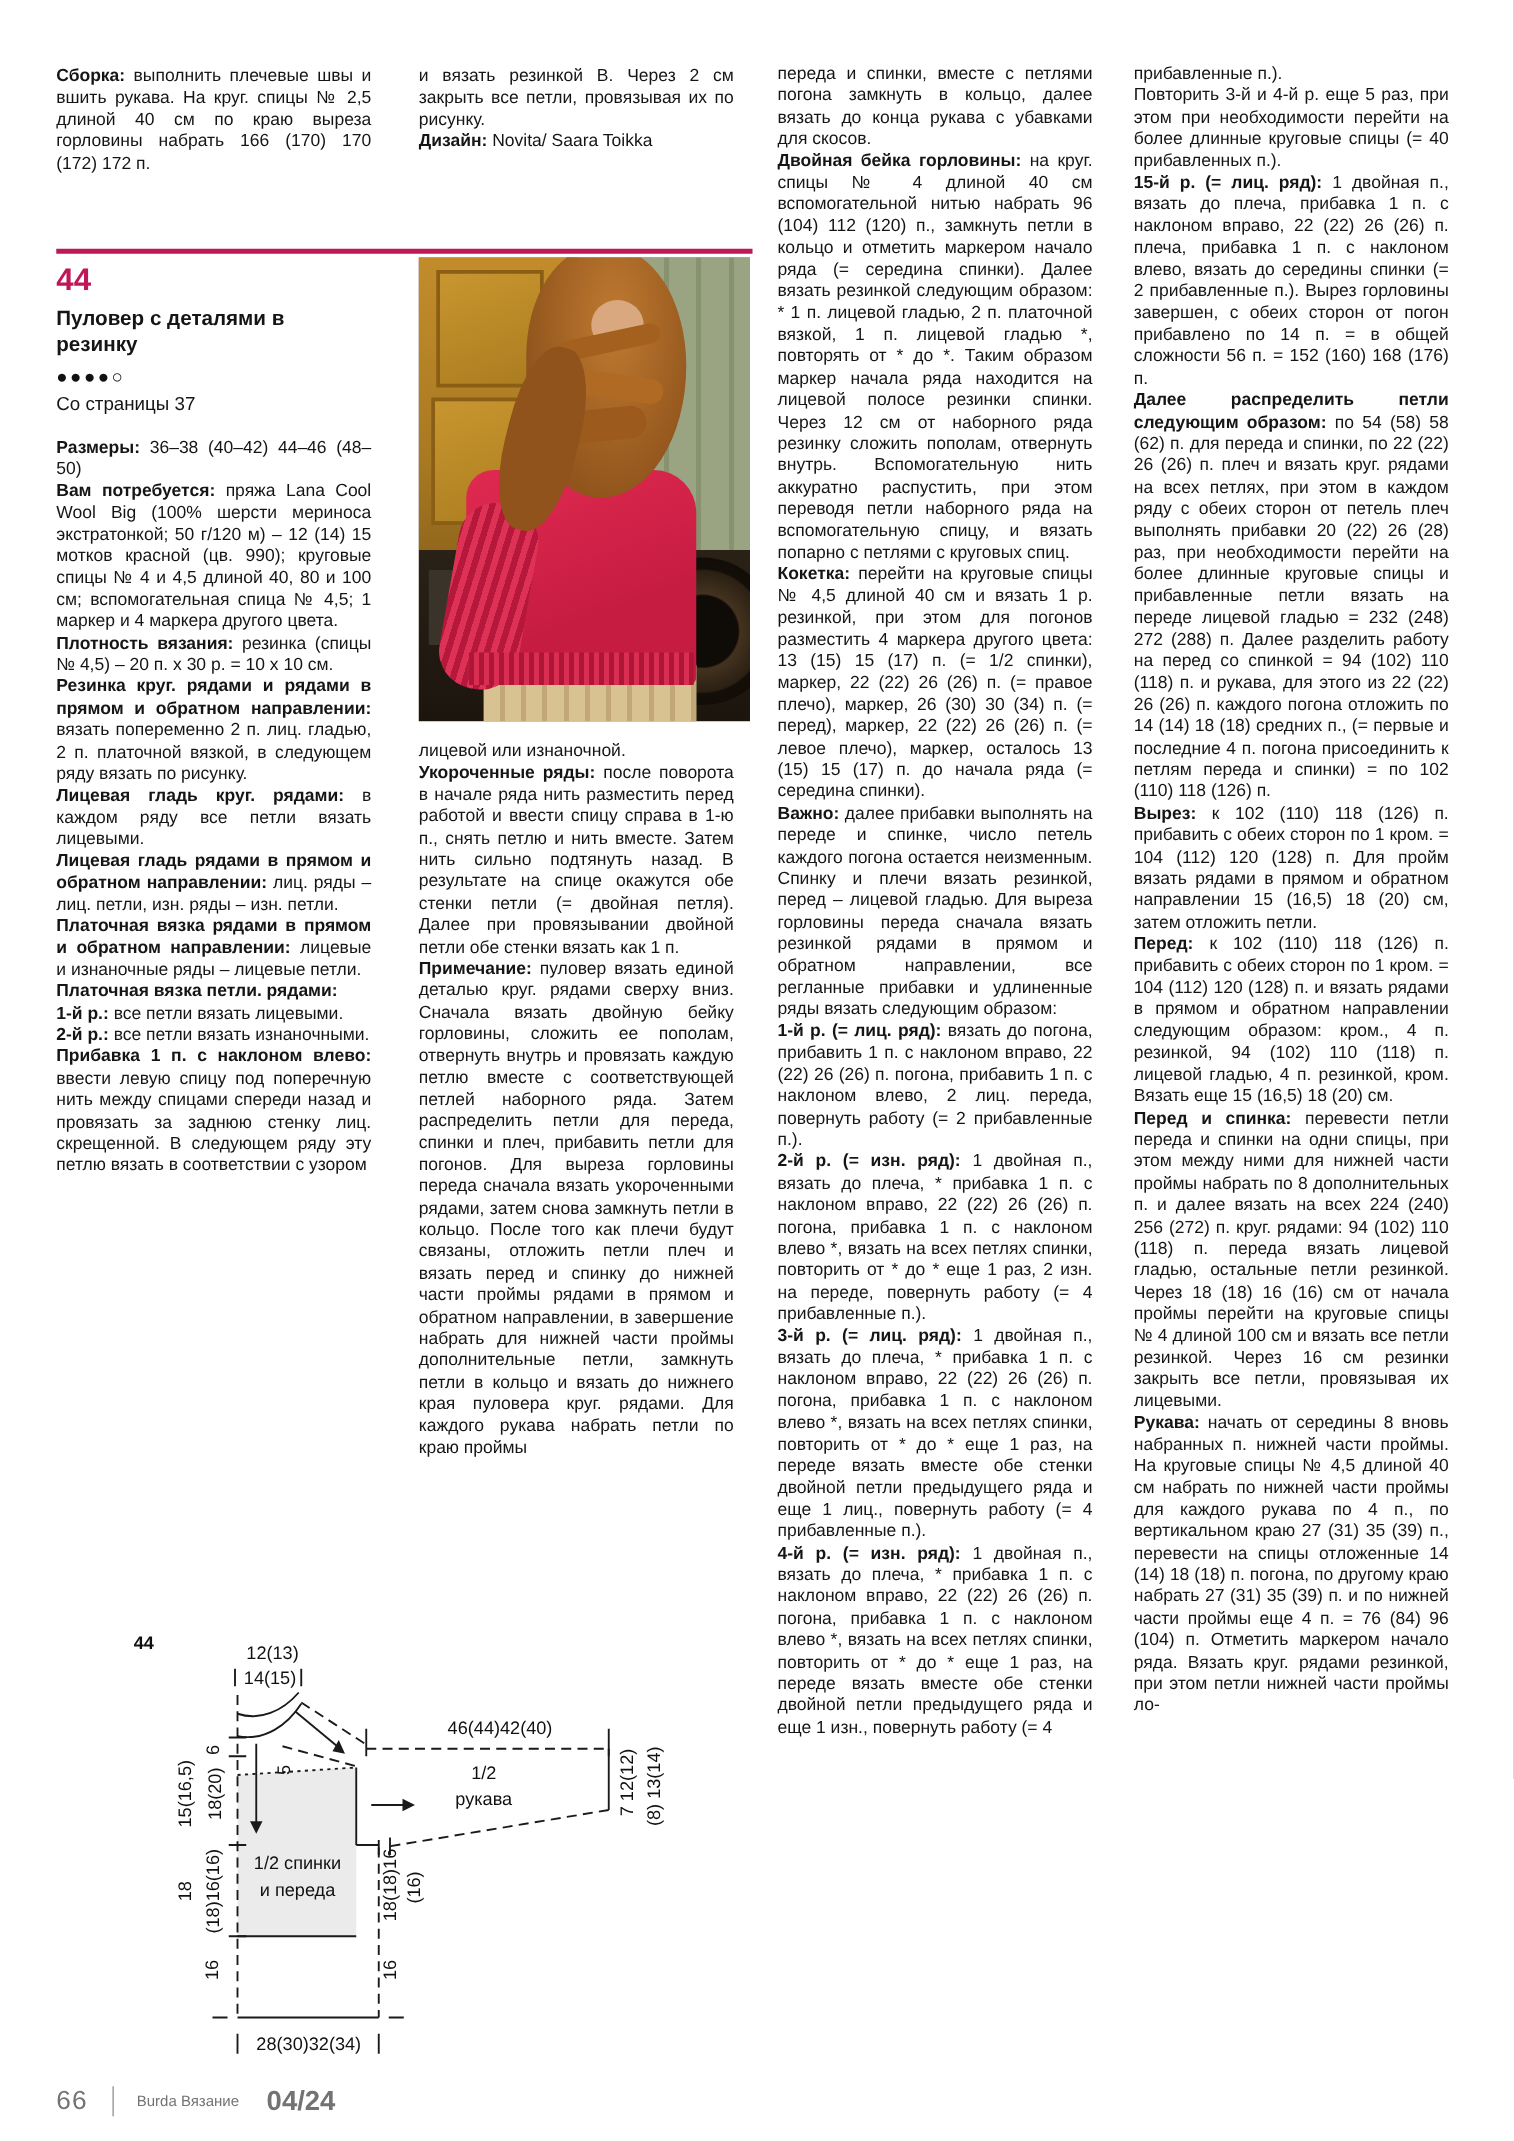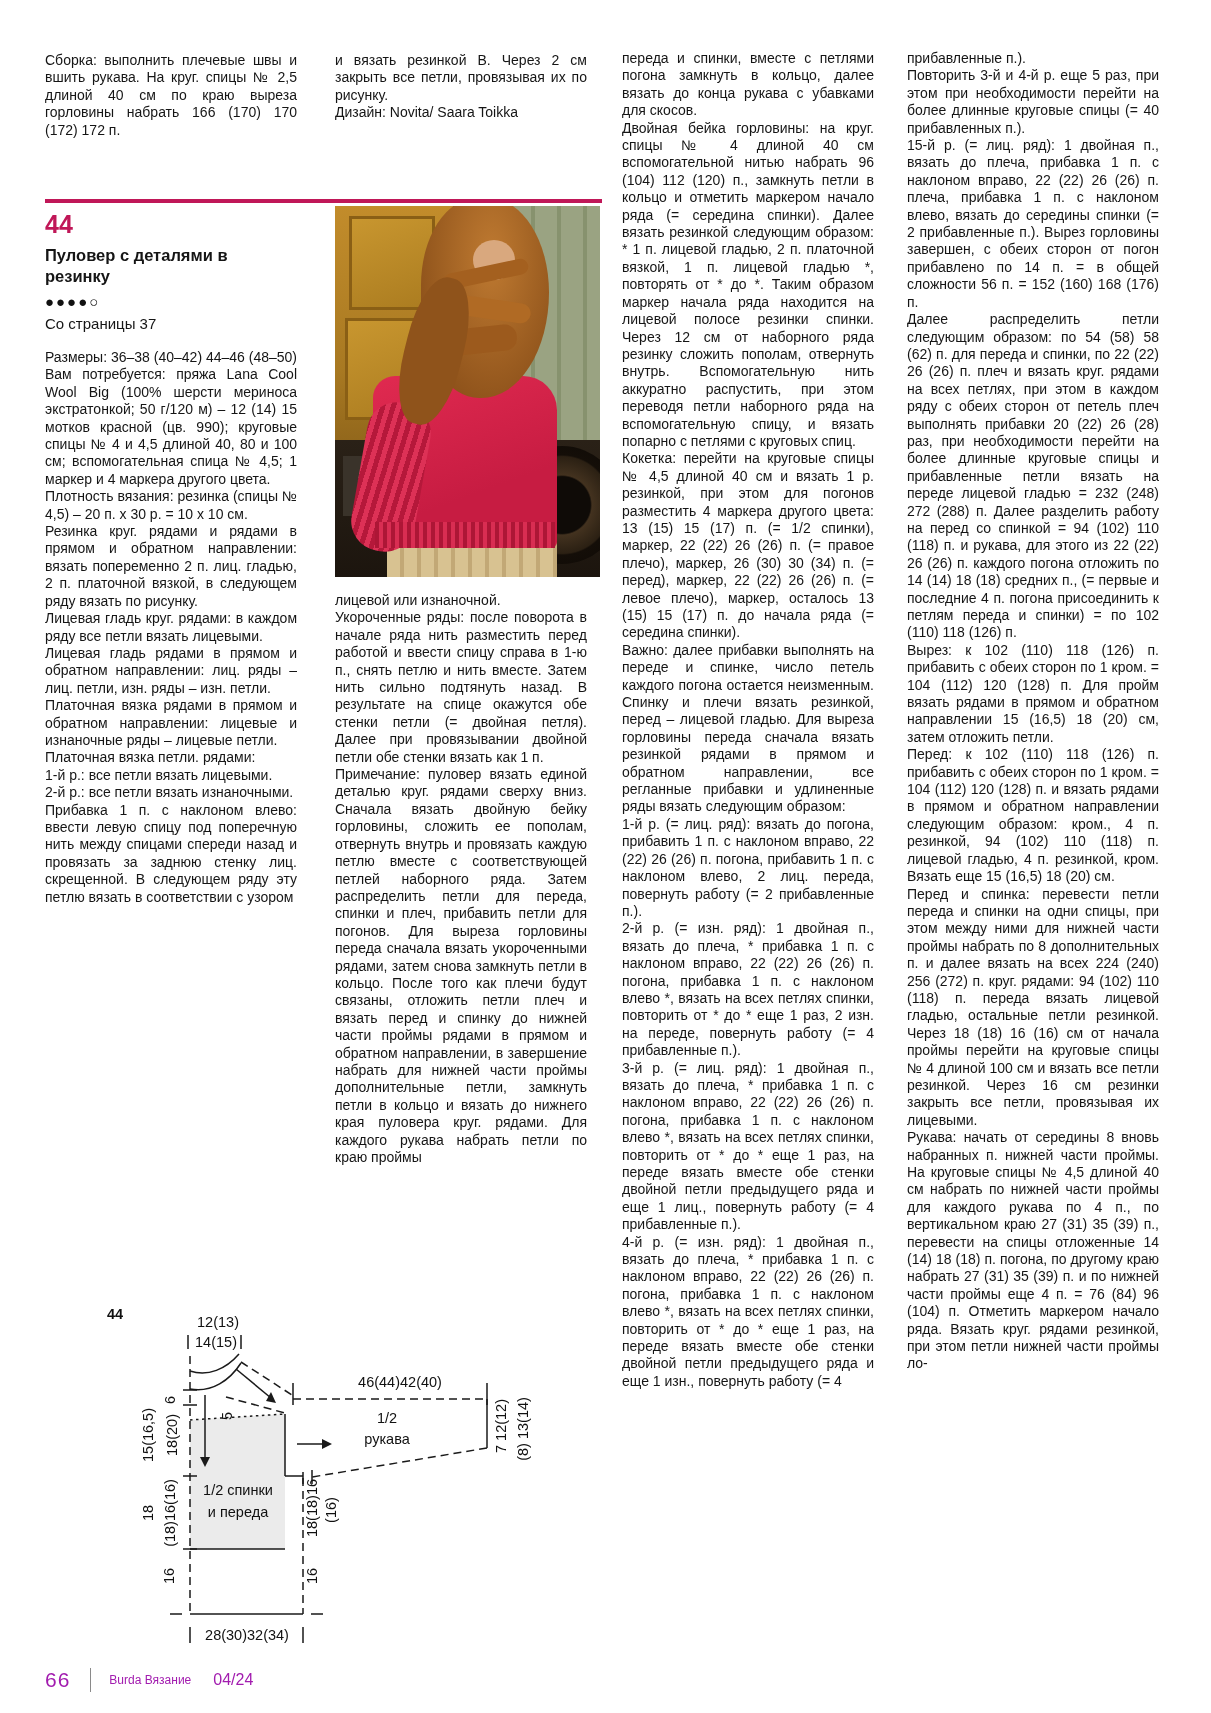--- a/index.html
+++ b/index.html
@@ -4,21 +4,21 @@
 <style>
   html,body{margin:0;padding:0;}
   body{background:#888;}
   #page{
     position:relative;width:1211px;height:1713px;margin:0 auto;
     background:#ffffff;overflow:hidden;
     font-family:"Liberation Sans","DejaVu Sans",sans-serif;color:#151515;
   }
   .col{position:absolute;}
   .col p{margin:0;text-align:justify;font-size:14px;line-height:17.4px;color:#151515;}
-  .col p b{font-weight:normal;}
+  .col p b{font-weight:bold;}
   .rule{position:absolute;left:45px;top:199px;width:557px;height:4px;background:#c01758;}
   #art-header{position:absolute;left:45px;top:210px;width:252px;}
   #art-num{font-size:25px;font-weight:bold;color:#c01758;line-height:28px;}
   #art-title{font-size:16.5px;font-weight:bold;line-height:20.5px;margin-top:7px;width:230px;}
   #art-dots{font-size:15px;letter-spacing:2px;margin-top:7px;color:#111;}
   #art-from{font-size:15px;margin-top:5px;}
   
   #photo{position:absolute;left:335px;top:206px;width:265px;height:371px;overflow:hidden;background:#5d5346;}
   #photo *{position:absolute;}
   .wagon-left{left:0;top:0;width:122px;height:234px;background:linear-gradient(180deg,#c28c2b,#a87922 70%,#93681c);}
@@ -52,25 +52,25 @@
   
   #diagram{position:absolute;left:40px;top:1283px;width:520px;height:382px;}
   #diagram svg{display:block;}
   #diagram text{font-family:"Liberation Sans","DejaVu Sans",sans-serif;font-size:14.5px;fill:#111;}
   .dln{stroke:#1a1a1a;stroke-width:1.5;fill:none;}
   .dash{stroke-dasharray:8 5;}
   .dots{stroke-dasharray:2.5 3.5;}
   .fillgrey{fill:#ebebeb;stroke:none;}
   .ah{fill:#1a1a1a;stroke:none;}
   
-  #footer{position:absolute;left:45px;top:1668px;display:flex;align-items:center;color:#a21caf;}
+  #footer{position:absolute;left:45px;top:1668px;display:flex;align-items:center;color:#737373;}
   #footer .pgnum{font-size:21px;letter-spacing:1px;}
   #footer .fdiv{width:1px;height:24px;background:#8a8a8a;margin:0 18px 0 20px;}
   #footer .mag{font-size:12px;}
-  #footer .iss{font-size:16px;margin-left:22px;}
+  #footer .iss{font-size:22px;margin-left:22px;font-weight:bold;}
 </style>
 </head>
 <body>
 
 <div id="page">
 
   <div class="col" id="col1-top" style="left:45px;top:52px;width:252px;">
       <p><b>Сборка: </b>выполнить плечевые швы и вшить рукава. На круг. спицы № 2,5 длиной 40 см по краю выреза горловины набрать 166 (170) 170 (172) 172 п.</p>
     </div>
 

